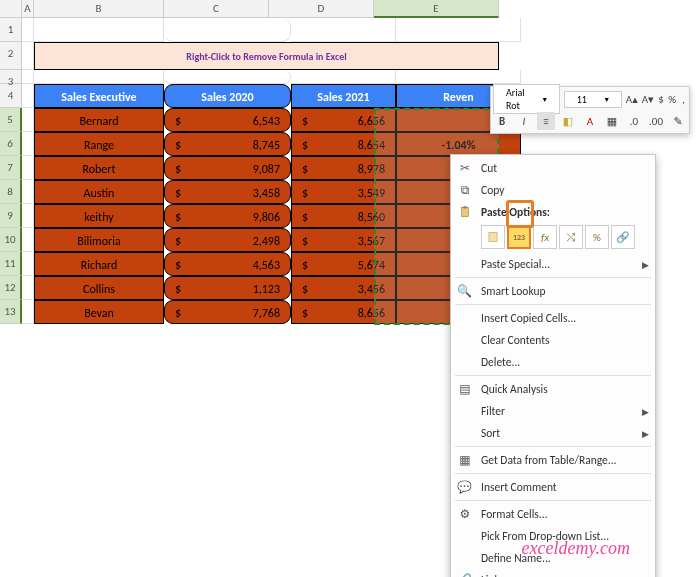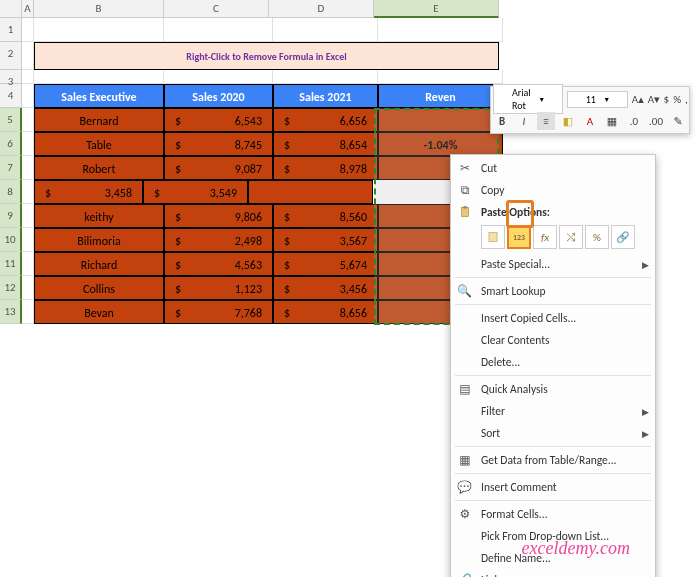--- a/index.html
+++ b/index.html
@@ -12,39 +12,39 @@
 .row-headers { position: absolute; top: 18px; left: 0; width: 22px; }
 .row-h { height: 24px; border-bottom: 1px solid #ccc; border-right: 1px solid #ccc; background: #f2f2f2; text-align: center; font-size: 11px; color: #555; line-height: 24px; }
 .row-h.active { background: #d5e6c9; border-right: 2px solid #4c7e2a; }
 
 
 .grid { position: absolute; top: 18px; left: 22px; }
 .grid-row { display: flex; height: 24px; }
 .cell { border-right: 1px solid #e0e0e0; border-bottom: 1px solid #e0e0e0; padding: 0 6px; line-height: 24px; font-size: 12px; white-space: nowrap; overflow: hidden; }
 .c-A { width: 12px; padding:0; }
 .c-B { width: 130px; }
-.c-C { width: 109px; }
+.c-C { width: 127px; border-radius: 9px; }
 .c-D { width: 105px; }
 .c-E { width: 125px; }
 
 
 .title-cell { background: #fce4d6; color: #7030a0; font-weight: bold; text-align: center; font-size: 10px; border: 1px solid #000; }
 
 
 .hdr-cell { background: #3b82f6; color: #fff; font-weight: bold; text-align: center; border: 1px solid #000; }
 .data-cell { background: #c2410c; border: 1px solid #000; text-align: center; }
 .money { display: flex; justify-content: space-between; padding: 0 10px; }
 
 
 .sel-area { position: absolute; border: 2px dashed #2a8a2a; background: rgba(180,180,180,0.22); pointer-events: none; }
 
 
 .mini-tb { position: absolute; top: 86px; left: 490px; width: 200px; height: 48px; background: #f8f8f8; border: 1px solid #ccc; box-shadow: 0 2px 6px rgba(0,0,0,0.25); display: flex; flex-direction: column; font-size: 11px; padding: 2px; gap: 2px; }
 .mini-row { display: flex; align-items: center; gap: 4px; height: 20px; }
-.mini-sel { border: 1px solid #ccc; background: #fff; padding: 1px 18px; font-size: 10px; display:flex; align-items:center; gap:9px; }
+.mini-sel { border: 1px solid #ccc; background: #fff; padding: 1px 12px; font-size: 10px; display:flex; align-items:center; gap:18px; }
 .mini-btn { width: 18px; height: 18px; display: flex; align-items: center; justify-content: center; font-size: 11px; color: #444; cursor: pointer; }
 .mini-btn.bold { font-weight: bold; }
 .mini-btn.italic { font-style: italic; }
 
 
 .ctx-menu { position: absolute; top: 154px; left: 450px; width: 206px; background: #fdfdfd; border: 1px solid #c8c8c8; box-shadow: 0 3px 8px rgba(0,0,0,0.3); font-size: 11.5px; color: #333; padding: 2px 0; }
 .ctx-item { display: flex; align-items: center; height: 22px; padding: 0 8px 0 30px; position: relative; cursor: default; }
 .ctx-item.hdr { font-weight: bold; color: #333; }
 .ctx-icon { position: absolute; left: 6px; width: 16px; height: 16px; display: flex; align-items: center; justify-content: center; font-size: 12px; color: #555; }
 .ctx-arrow { position: absolute; right: 6px; font-size: 9px; color: #555; }
@@ -123,21 +123,21 @@
         <span>6,543</span>
       </div>
       <div class="cell c-D data-cell money">
         <span>$</span>
         <span>6,656</span>
       </div>
       <div class="cell c-E data-cell"></div>
     </div>
   <div class="grid-row">
       <div class="cell c-A"></div>
-      <div class="cell c-B data-cell">Table</div>
+      <div class="cell c-B data-cell">Range</div>
       <div class="cell c-C data-cell money">
         <span>$</span>
         <span>8,745</span>
       </div>
       <div class="cell c-D data-cell money">
         <span>$</span>
         <span>8,654</span>
       </div>
       <div class="cell c-E data-cell" style="text-align:center;font-weight:bold">-1.04%</div>
     </div>
@@ -149,20 +149,21 @@
         <span>9,087</span>
       </div>
       <div class="cell c-D data-cell money">
         <span>$</span>
         <span>8,978</span>
       </div>
       <div class="cell c-E data-cell"></div>
     </div>
   <div class="grid-row">
       <div class="cell c-A"></div>
+      <div class="cell c-B data-cell">Austin</div>
       <div class="cell c-C data-cell money">
         <span>$</span>
         <span>3,458</span>
       </div>
       <div class="cell c-D data-cell money">
         <span>$</span>
         <span>3,549</span>
       </div>
       <div class="cell c-E data-cell"></div>
     </div>

